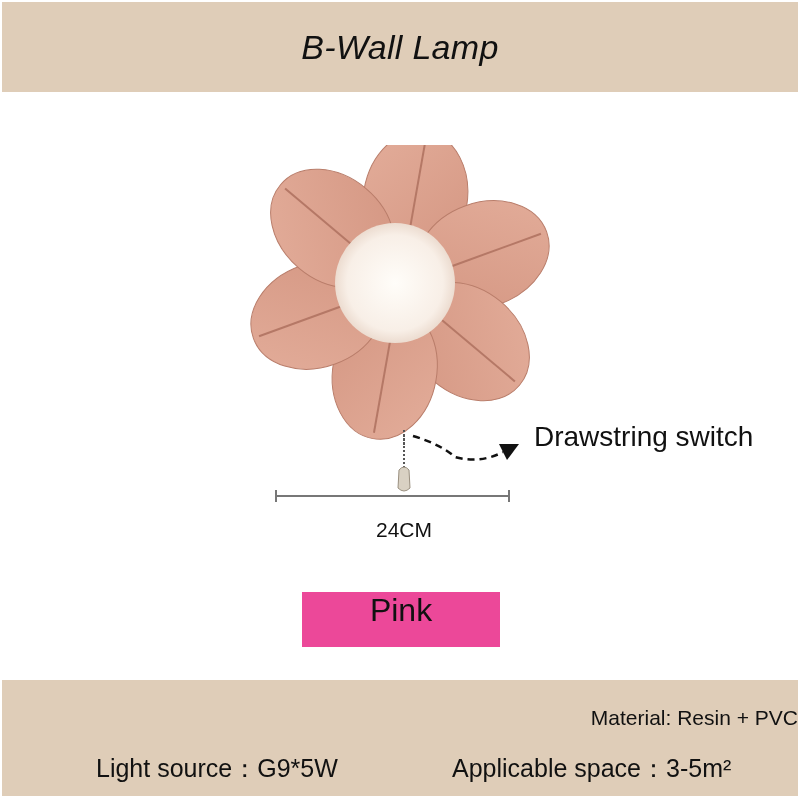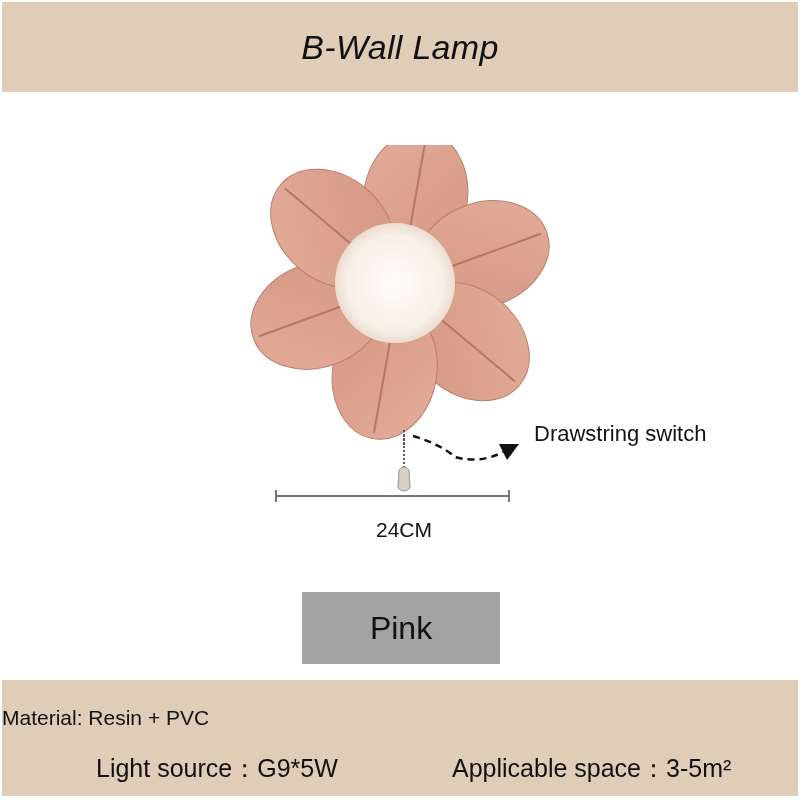--- a/index.html
+++ b/index.html
@@ -2,29 +2,29 @@
 <html><head>
 <meta charset="utf-8">
 <style>
   html, body { margin:0; padding:0; }
   body { width:800px; height:800px; background:#ffffff; position:relative; overflow:hidden;
          font-family:"Liberation Sans", "DejaVu Sans", sans-serif; color:#111; }
   .header { position:absolute; left:2px; top:2px; width:796px; height:90px; background:#dfcdb8;
             display:flex; align-items:center; justify-content:center; }
   .header span { font-size:34px; letter-spacing:0.3px;font-style:italic; }
   .lamp { position:absolute; left:230px; top:145px; width:330px; height:300px; }
-  .callout { position:absolute; left:534px; top:421px; font-size:22px; }
+  .callout { position:absolute; left:534px; top:421px; font-size:28px; }
   .dim-line { position:absolute; left:276px; top:495px; width:234px; height:2px; background:#777; }
   .dim-cap { position:absolute; width:2px; height:12px; background:#777; top:490px; }
   .dim-label { position:absolute; left:360px; top:518px; font-size:21px;margin-left:16px; }
-  .color-chip { position:absolute; left:302px; top:592px; width:198px; height:72px; background:#a3a3a3;
-                display:flex; align-items:center; justify-content:center; }
+  .color-chip { position:absolute; left:302px; top:592px; width:198px; height:55px; background:#ec4899;
+                display:flex; justify-content:center; }
   .color-chip span { font-size:32px; }
   .specs { position:absolute; left:2px; top:680px; width:796px; height:116px; background:#dfcdb8; }
-  .spec-material { position:absolute; left:0; width:100%; top:26px; text-align:left; font-size:21px; }
+  .spec-material { position:absolute; left:0; width:100%; top:26px; text-align:right; font-size:21px; }
   .spec-row { position:absolute; top:72px; font-size:25px; }
 </style>
 </head>
 <body>
 
 <div class="header">
   <span>B-Wall Lamp</span>
 </div>
 
 <svg class="lamp" viewBox="0 0 330 300">

